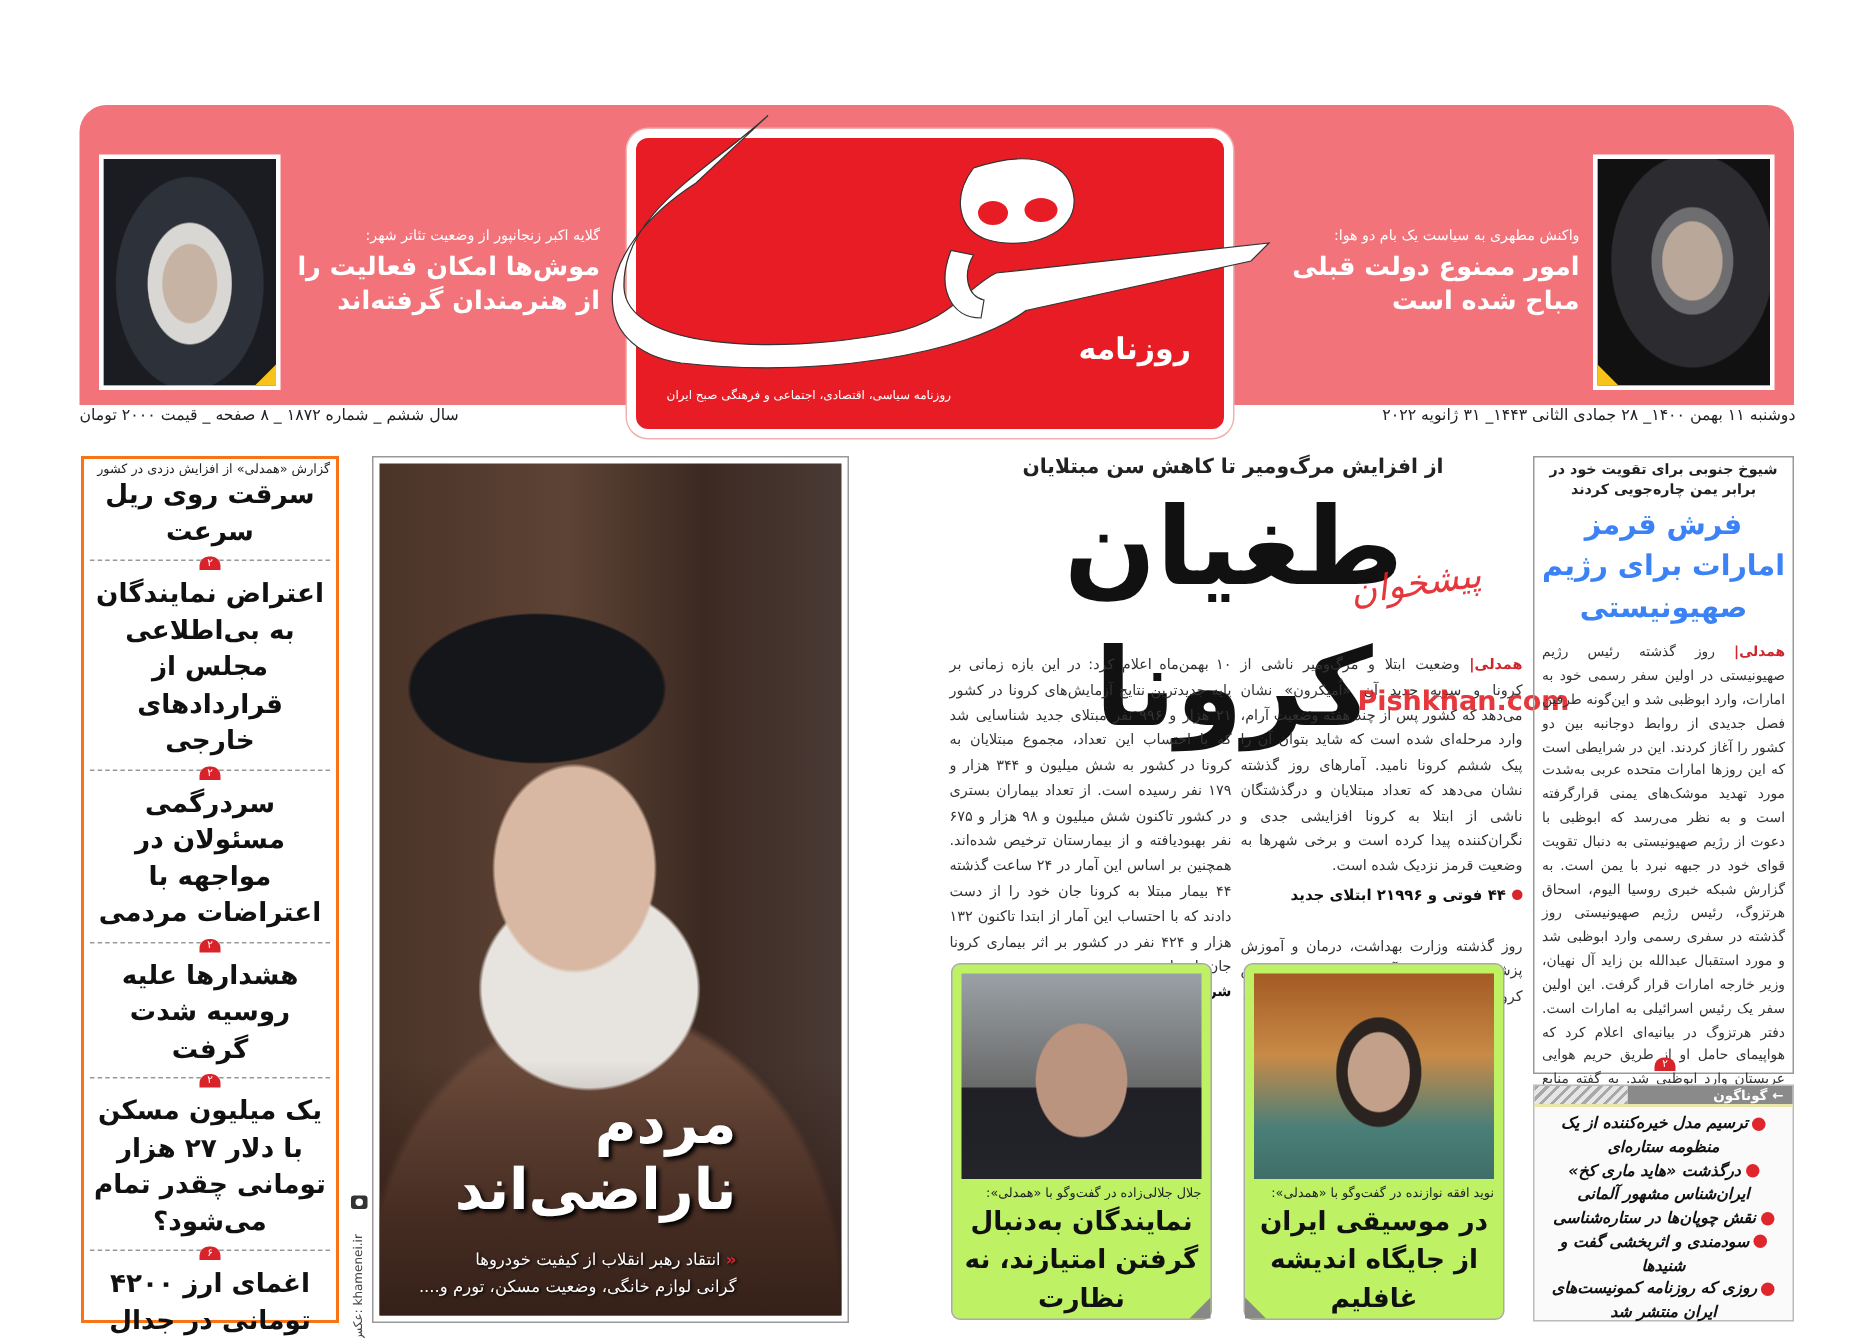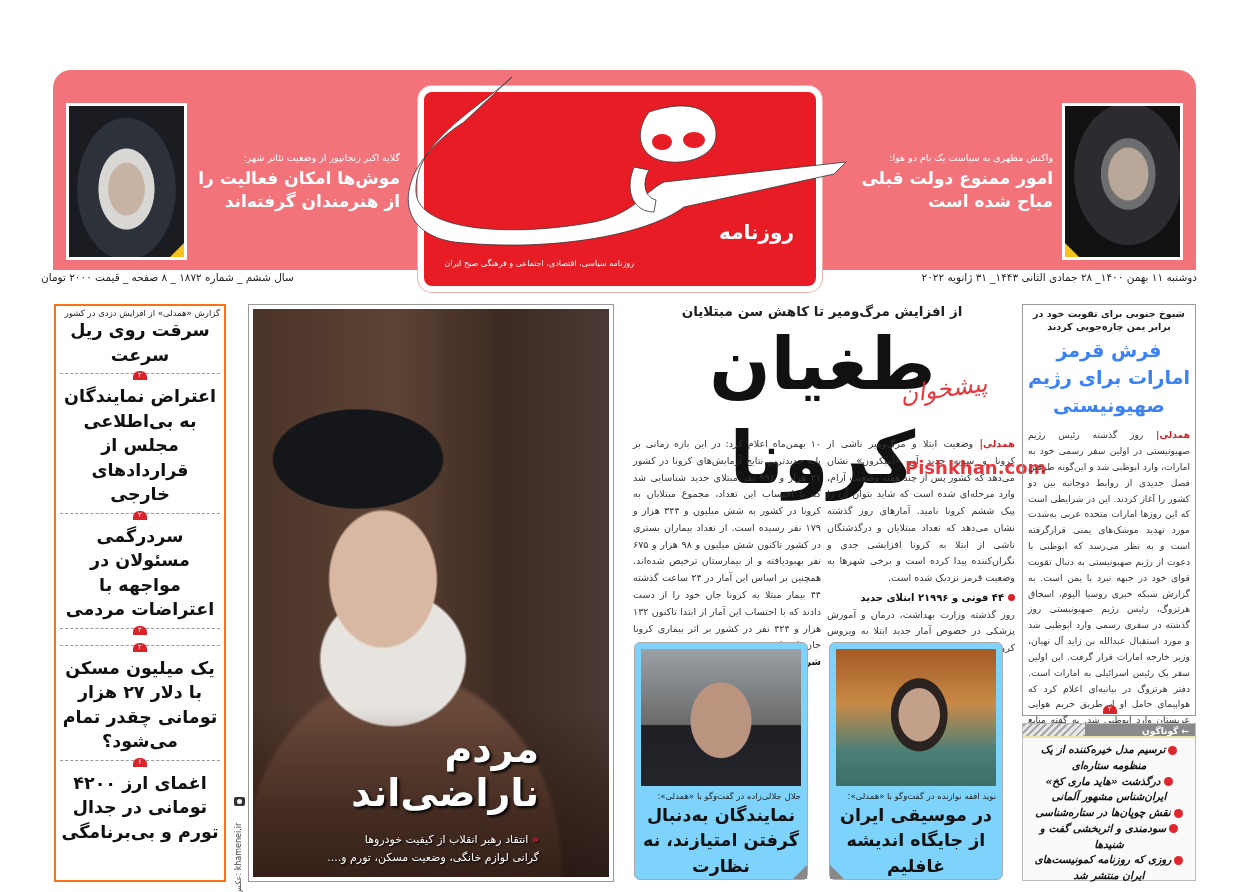--- a/index.html
+++ b/index.html
@@ -46,42 +46,42 @@
   .photo-zanjanpour { left: 66px; top: 103px; width: 121px; height: 157px;
     background: radial-gradient(ellipse at 50% 55%, #c7b3a3 0 22%, #d9d7d4 23% 34%, #2d323a 35% 60%, #1a1c22 61%); }
   .page-tag {
     position: absolute; width: 0; height: 0; border-bottom: 14px solid #f7c31a; border-right: 14px solid transparent;
   }
 
   .dateline {
     position: absolute; top: 271px; font-size: 10.5px; direction: rtl; color: #222;
   }
   .dateline-right { right: 53px; }
-  .dateline-left { left: 41px; text-align: center; }
+  .dateline-left { left: 53px; text-align: center; }
 
   
   .left-col {
     position: absolute; left: 54px; top: 304px; width: 172px; height: 578px;
     border: 2px solid #f97316; direction: rtl; text-align: center;
   }
   .lc-item { padding: 2px 4px 0; }
   .lc-kicker { font-size: 8.5px; color: #222; text-align: right; }
   .lc-title { font-size: 17.5px; font-weight: bold; line-height: 1.4; color: #111; }
   .lc-sep {
     border-top: 1px dashed #999; position: relative; margin: 6px 0 2px;
   }
   .house {
     display: block; margin: -3px auto 0; width: 14px; height: 9px; background: #d8232a;
     border-radius: 6px 6px 0 0; position: relative;
   }
   .house-num { display: block; font-size: 7px; color: #fff; line-height: 9px; text-align: center; }
 
   
   .main-photo {
-    position: absolute; left: 248px; top: 304px; width: 366px; height: 578px;
+    position: absolute; left: 248px; top: 304px; width: 318px; height: 578px;
     border: 1px solid #999; padding: 4px;
   }
   .main-photo-inner {
     width: 100%; height: 100%; position: relative; overflow: hidden;
     background:
       radial-gradient(ellipse 120px 70px at 105px 150px, #15161a 0 70%, transparent 72%),
       radial-gradient(ellipse 110px 140px at 130px 270px, #d8b8a2 0 48%, transparent 50%),
       radial-gradient(ellipse 130px 120px at 140px 350px, #e7e4e0 0 55%, transparent 57%),
       radial-gradient(ellipse 260px 320px at 150px 560px, #6a4a3a 0 60%, transparent 62%),
       linear-gradient(90deg, #4a3328 0%, #5d4335 40%, #3c2a22 70%, #4a3a35 100%);
@@ -116,35 +116,35 @@
   .main-headline {
     position: absolute; left: 630px; top: 318px; width: 385px; direction: rtl; text-align: center;
     font-size: 72px; font-weight: bold; color: #111; letter-spacing: -1px; line-height: 1.3;
   }
   .body-col {
     position: absolute; direction: rtl; text-align: justify; font-size: 9.6px; line-height: 1.75; color: #333;
   }
   .col-a { left: 827px; top: 436px; width: 188px; }
   .col-b { left: 633px; top: 436px; width: 188px; }
   .lead { color: #d0242b; font-weight: bold; }
-  .subhead { font-weight: bold; color: #111; font-size: 10px; margin: 2px 0 0; }
+  .subhead { font-weight: bold; color: #111; font-size: 10px; margin: 2px 0 17px; }
   .bullet { display: inline-block; width: 7px; height: 7px; background: #d8232a; border-radius: 50%; margin-left: 4px; }
   .seemore { font-weight: bold; color: #111; }
 
   .watermark {
     position: absolute; left: 900px; top: 375px; color: #e32228; direction: rtl;
     font-size: 24px; font-family: "DejaVu Serif", serif; font-style: italic; transform: rotate(-8deg); opacity: 0.9;
   }
   .watermark-url {
     position: absolute; left: 905px; top: 457px; color: #e32228; font-size: 18px; font-weight: bold; opacity: 0.9;
   }
 
   
   .card {
-    position: absolute; top: 642px; width: 174px; height: 238px; background: #7dd3fc;
+    position: absolute; top: 642px; width: 174px; height: 238px; background: #bef264;
     border: 1px solid #aaa; border-radius: 6px; padding: 6px; direction: rtl; text-align: center;
   }
   .card-photo { width: 100%; height: 137px; }
   .card-photo-1 { background: radial-gradient(ellipse 50px 62px at 50% 52%, #bb9480 0 60%, transparent 62%),
                    linear-gradient(180deg, #9aa1a6 0%, #6a6a6a 55%, #1f1f25 56%, #23252b 100%); }
   .card-photo-2 { background: radial-gradient(ellipse 45px 58px at 52% 48%, #c2a08a 0 45%, #2a2320 47% 62%, transparent 64%),
                    linear-gradient(180deg, #a45a24 0%, #c88a47 40%, #4a7f78 75%, #3f6e68 100%); }
   .card-kicker { font-size: 8.5px; color: #222; margin-top: 5px; text-align: right; }
   .card-title { font-size: 17.5px; font-weight: bold; line-height: 1.45; color: #111; margin-top: 2px; }
   .card-corner { position: absolute; bottom: 0; width: 0; height: 0; border-bottom: 14px solid #888; }
@@ -242,20 +242,21 @@
   </div>
   <div class="lc-item">
     <div class="lc-title">سردرگمی مسئولان در مواجهه با اعتراضات مردمی</div>
     <div class="lc-sep">
         <span class="house">
           <span class="house-num">۲</span>
         </span>
       </div>
   </div>
   <div class="lc-item">
+    <div class="lc-title">هشدارها علیه روسیه شدت گرفت</div>
     <div class="lc-sep">
         <span class="house">
           <span class="house-num">۲</span>
         </span>
       </div>
   </div>
   <div class="lc-item">
     <div class="lc-title">یک میلیون مسکن با دلار ۲۷ هزار تومانی چقدر تمام می‌شود؟</div>
     <div class="lc-sep">
         <span class="house">

